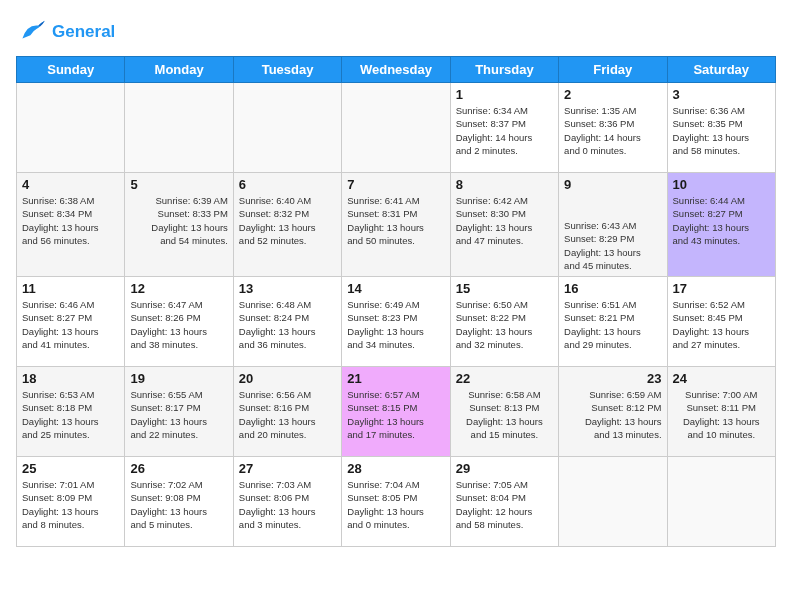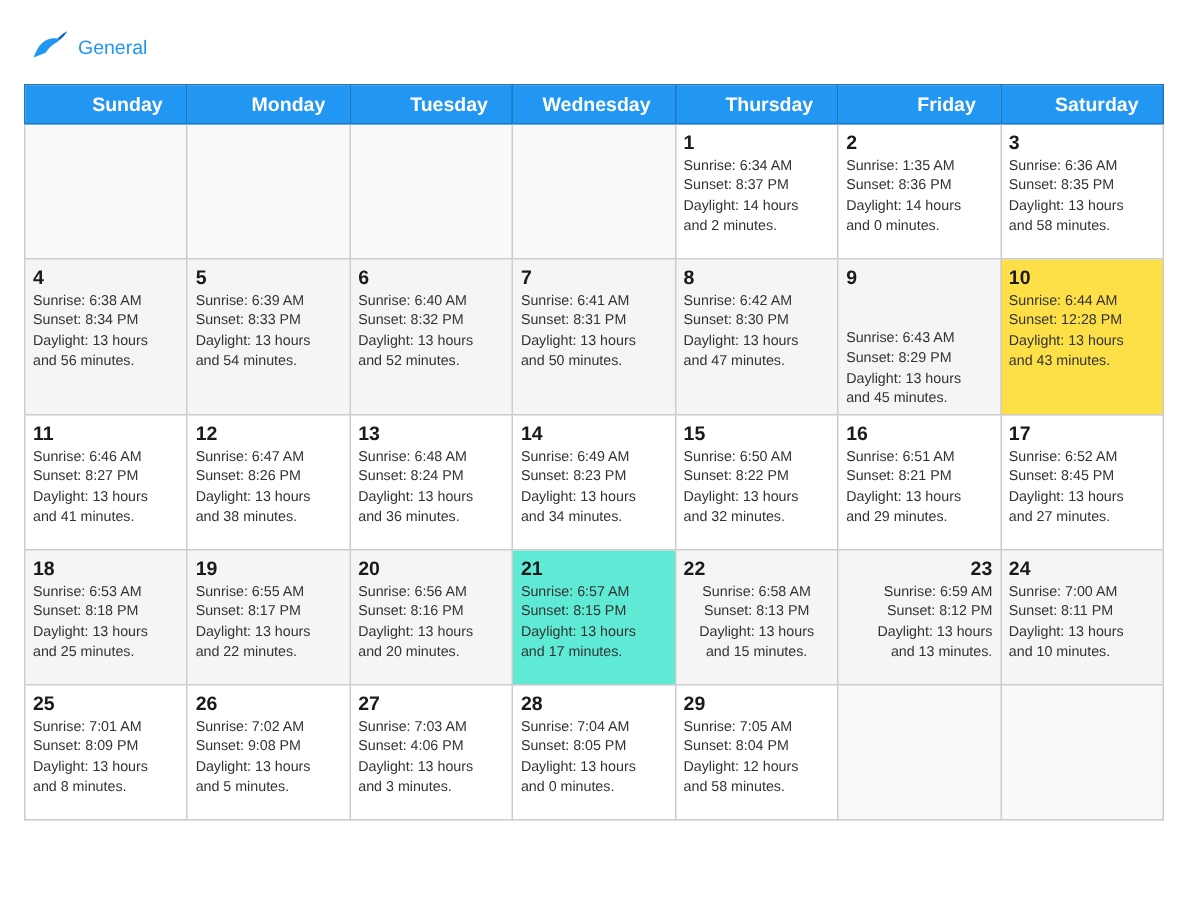--- a/index.html
+++ b/index.html
@@ -40,21 +40,21 @@
       margin-top: 2px;
     }
     table {
       width: 100%;
       border-collapse: collapse;
       table-layout: fixed;
     }
     th {
       background: #2196F3;
       color: #fff;
-      text-align: right;
+      text-align: center;
       padding: 5px 16px;
       font-size: 13px;
       font-weight: bold;
       border: 1px solid #1a78c2;
     }
     td {
       border: 1px solid #ccc;
       vertical-align: top;
       padding: 4px 5px;
       min-height: 90px;
@@ -85,21 +85,21 @@
 </head>
 <body>
 
 <div class="header">
   <div class="logo">
     <svg class="logo-bird" viewBox="0 0 40 40">
       <path d="M8 28 Q14 10 28 12 Q32 8 36 6 Q30 14 26 16 Q22 18 18 24 Z" fill="#2196F3"></path>
       <path d="M28 12 Q32 8 36 6 Q34 10 30 13 Z" fill="#1565C0"></path>
     </svg>
     <div>
-      <div style="font-size:13px;font-weight:normal;color:#1a1a1a;line-height:1.15;">
+      <div style="font-size:17px;font-weight:bold;color:#1a1a1a;line-height:1.15;">
         <span style="color:#2196F3;">General</span>
       </div>
       <div style="font-size:17px;font-weight:bold;color:#2196F3;line-height:1.15;"></div>
     </div>
   </div>
   <div class="title-block">
     <div class="month-title"></div>
     <div class="location"></div>
   </div>
 </div>
@@ -147,21 +147,21 @@
       <tr>
         <td style="background: rgb(245, 245, 245);">
           <div class="day-num">4</div>
           <div class="day-info" style="white-space: pre-line;">Sunrise: 6:38 AM
 Sunset: 8:34 PM
 Daylight: 13 hours
 and 56 minutes.</div>
         </td>
         <td style="background: rgb(245, 245, 245);">
           <div class="day-num">5</div>
-          <div class="day-info" style="white-space: pre-line;">Sunrise: 6:39 AM
+          <div class="day-info" style="white-space: pre-line; text-align: right;">Sunrise: 6:39 AM
 Sunset: 8:33 PM
 Daylight: 13 hours
 and 54 minutes.</div>
         </td>
         <td style="background: rgb(245, 245, 245);">
           <div class="day-num">6</div>
           <div class="day-info" style="white-space: pre-line;">Sunrise: 6:40 AM
 Sunset: 8:32 PM
 Daylight: 13 hours
 and 52 minutes.</div>
@@ -180,24 +180,24 @@
 Daylight: 13 hours
 and 47 minutes.</div>
         </td>
         <td style="background: rgb(245, 245, 245);">
           <div class="day-num">9</div>
           <div class="day-info" style="white-space: pre-line; margin-top: 27px;">Sunrise: 6:43 AM
 Sunset: 8:29 PM
 Daylight: 13 hours
 and 45 minutes.</div>
         </td>
-        <td style="background: #fde047;">
+        <td style="background: #c4b5fd;">
           <div class="day-num">10</div>
           <div class="day-info" style="white-space: pre-line;">Sunrise: 6:44 AM
-Sunset: 12:28 PM
+Sunset: 8:27 PM
 Daylight: 13 hours
 and 43 minutes.</div>
         </td>
       </tr>
       <tr>
         <td>
           <div class="day-num">11</div>
           <div class="day-info" style="white-space: pre-line;">Sunrise: 6:46 AM
 Sunset: 8:27 PM
 Daylight: 13 hours
@@ -261,21 +261,21 @@
 Daylight: 13 hours
 and 22 minutes.</div>
         </td>
         <td style="background: rgb(245, 245, 245);">
           <div class="day-num">20</div>
           <div class="day-info" style="white-space: pre-line;">Sunrise: 6:56 AM
 Sunset: 8:16 PM
 Daylight: 13 hours
 and 20 minutes.</div>
         </td>
-        <td style="background: #5eead4; margin-top: 12px;">
+        <td style="background: #f0abfc; margin-top: 12px;">
           <div class="day-num">21</div>
           <div class="day-info" style="white-space: pre-line;">Sunrise: 6:57 AM
 Sunset: 8:15 PM
 Daylight: 13 hours
 and 17 minutes.</div>
         </td>
         <td style="background: rgb(245, 245, 245);">
           <div class="day-num">22</div>
           <div class="day-info" style="white-space: pre-line; text-align: center;">Sunrise: 6:58 AM
 Sunset: 8:13 PM
@@ -284,21 +284,21 @@
         </td>
         <td style="background: rgb(245, 245, 245); text-align: right;">
           <div class="day-num">23</div>
           <div class="day-info" style="white-space: pre-line;">Sunrise: 6:59 AM
 Sunset: 8:12 PM
 Daylight: 13 hours
 and 13 minutes.</div>
         </td>
         <td style="background: rgb(245, 245, 245); margin-top: 13px;">
           <div class="day-num">24</div>
-          <div class="day-info" style="white-space: pre-line;">Sunrise: 7:00 AM
+          <div class="day-info" style="white-space: pre-line; text-align: center;">Sunrise: 7:00 AM
 Sunset: 8:11 PM
 Daylight: 13 hours
 and 10 minutes.</div>
         </td>
       </tr>
       <tr>
         <td>
           <div class="day-num">25</div>
           <div class="day-info" style="white-space: pre-line;">Sunrise: 7:01 AM
 Sunset: 8:09 PM
@@ -308,21 +308,21 @@
         <td>
           <div class="day-num">26</div>
           <div class="day-info" style="white-space: pre-line;">Sunrise: 7:02 AM
 Sunset: 9:08 PM
 Daylight: 13 hours
 and 5 minutes.</div>
         </td>
         <td>
           <div class="day-num">27</div>
           <div class="day-info" style="white-space: pre-line;">Sunrise: 7:03 AM
-Sunset: 4:06 PM
+Sunset: 8:06 PM
 Daylight: 13 hours
 and 3 minutes.</div>
         </td>
         <td>
           <div class="day-num">28</div>
           <div class="day-info" style="white-space: pre-line;">Sunrise: 7:04 AM
 Sunset: 8:05 PM
 Daylight: 13 hours
 and 0 minutes.</div>
         </td>

